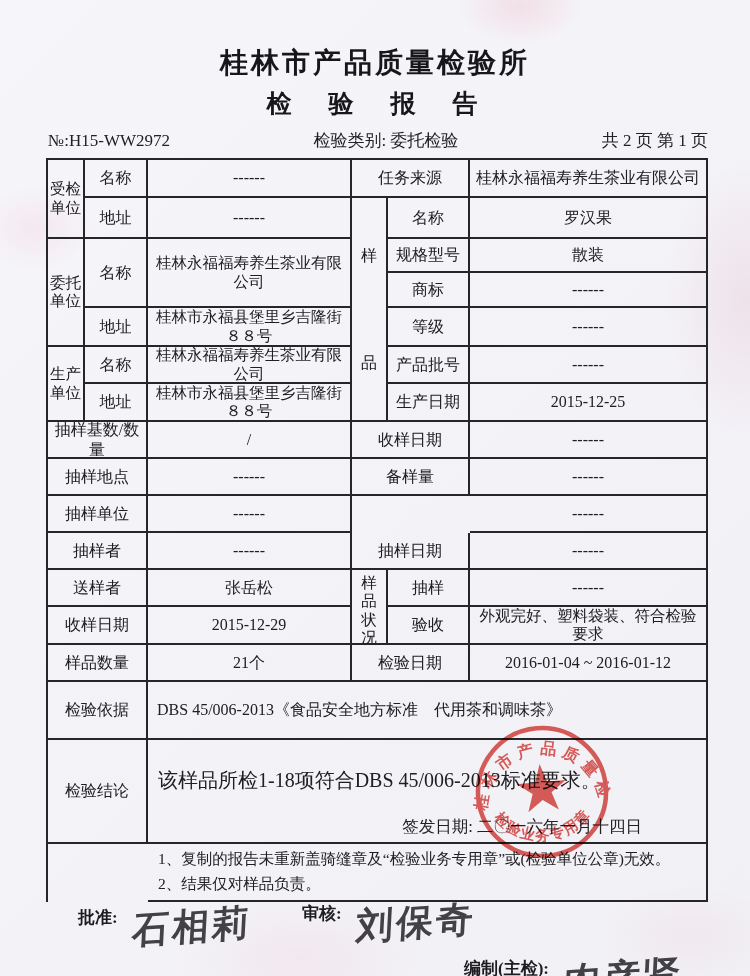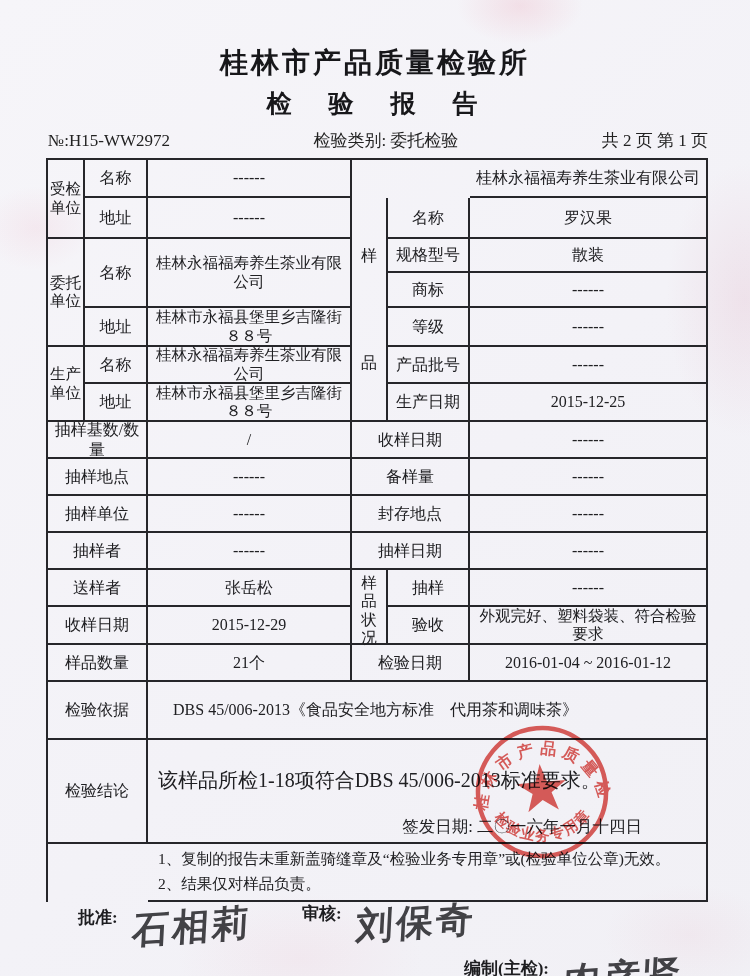--- a/index.html
+++ b/index.html
@@ -37,21 +37,21 @@
     grid-template-rows:38px 41px 34px 35px 39px 37px 38px 37px 37px 37px 37px 37px 38px 37px 58px 104px 58px;
     border-top:2px solid #26262a;border-left:2px solid #26262a;
   }
   .c{
     border-right:2px solid #26262a;border-bottom:2px solid #26262a;
     display:flex;align-items:center;justify-content:center;
     text-align:center;font-size:16px;line-height:1.2;
     padding:1px 2px;box-sizing:border-box;color:#202023;
   }
   .sm{font-size:15.5px;line-height:1.18;}
-  .la{justify-content:flex-start;text-align:left;padding-left:25px;}
+  .la{justify-content:flex-start;text-align:left;padding-left:9px;}
   .vert{flex-direction:column;justify-content:space-around;padding:4px 0;}
   .vert span{display:block;}
   .rel{position:relative;}
   .concl-text{position:absolute;top:28px;left:10px;right:6px;text-align:left;font-size:20px;font-family:Liberation Serif, serif;}
   .issue-date{position:absolute;bottom:5px;right:64px;font-size:16.5px;white-space:nowrap;}
   .remarks{flex-direction:column;align-items:flex-start;justify-content:center;padding-left:10px;gap:6px;}
   .remarks div{text-align:left;font-size:15.5px;}
   .footer-group{position:absolute;display:flex;align-items:flex-start;font-size:17px;font-weight:bold;}
   .sig{
     display:inline-block;font-size:37px;letter-spacing:3px;color:#2a2a2e;
@@ -75,20 +75,21 @@
     <span>№:H15-WW2972</span>
     <span>检验类别: 委托检验</span>
     <span>共 2 页 第 1 页</span>
   </div>
 
   <div class="grid">
 
     <div class="c sm" style="grid-column:1;grid-row:1/3">受检单位</div>
     <div class="c" style="grid-column:2;grid-row:1">名称</div>
     <div class="c" style="grid-column:3;grid-row:1">------</div>
+    <div class="c" style="grid-column:4/6;grid-row:1">任务来源</div>
     <div class="c" style="grid-column:6;grid-row:1">桂林永福福寿养生茶业有限公司</div>
 
     <div class="c" style="grid-column:2;grid-row:2">地址</div>
     <div class="c" style="grid-column:3;grid-row:2">------</div>
 
     <div class="c vert" style="grid-column:4;grid-row:2/8">
         <span>样</span>
         <span>品</span>
       </div>
     <div class="c" style="grid-column:5;grid-row:2">名称</div>
@@ -123,21 +124,20 @@
     <div class="c" style="grid-column:4/6;grid-row:8">收样日期</div>
     <div class="c" style="grid-column:6;grid-row:8">------</div>
 
     <div class="c" style="grid-column:1/3;grid-row:9">抽样地点</div>
     <div class="c" style="grid-column:3;grid-row:9">------</div>
     <div class="c" style="grid-column:4/6;grid-row:9">备样量</div>
     <div class="c" style="grid-column:6;grid-row:9">------</div>
 
     <div class="c" style="grid-column:1/3;grid-row:10">抽样单位</div>
     <div class="c" style="grid-column:3;grid-row:10">------</div>
-    <div class="c" style="grid-column:4/6;grid-row:10">封存地点</div>
     <div class="c" style="grid-column:6;grid-row:10">------</div>
 
     <div class="c" style="grid-column:1/3;grid-row:11">抽样者</div>
     <div class="c" style="grid-column:3;grid-row:11">------</div>
     <div class="c" style="grid-column:4/6;grid-row:11">抽样日期</div>
     <div class="c" style="grid-column:6;grid-row:11">------</div>
 
     <div class="c" style="grid-column:3;grid-row:12">张岳松</div>
     <div class="c" style="grid-column:1/3;grid-row:12">送样者</div>
     <div class="c vert sm" style="grid-column:4;grid-row:12/14">

